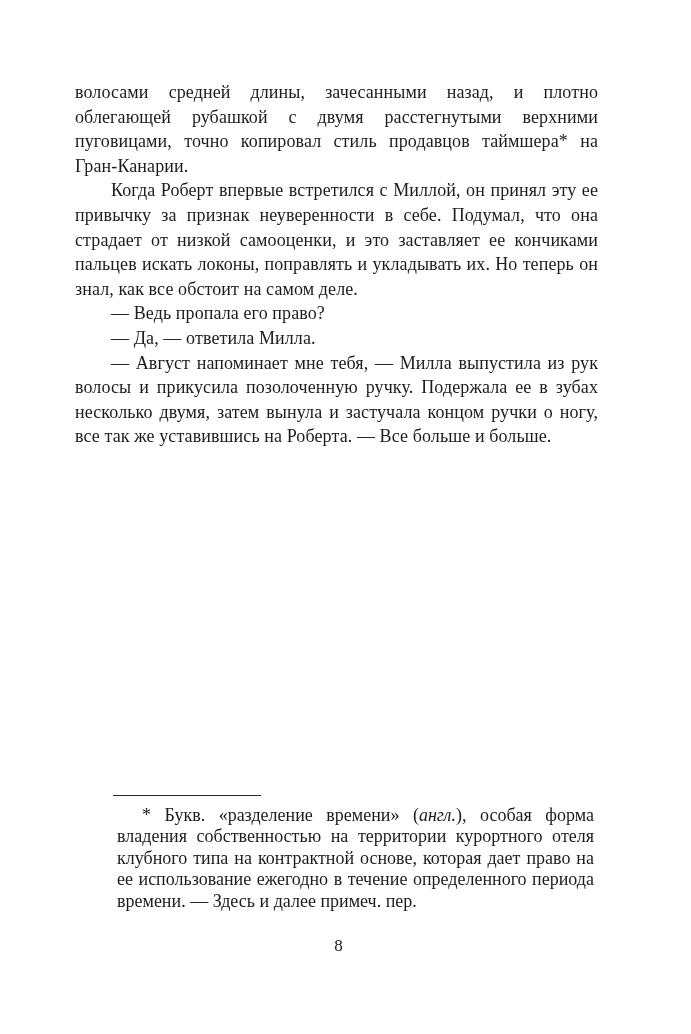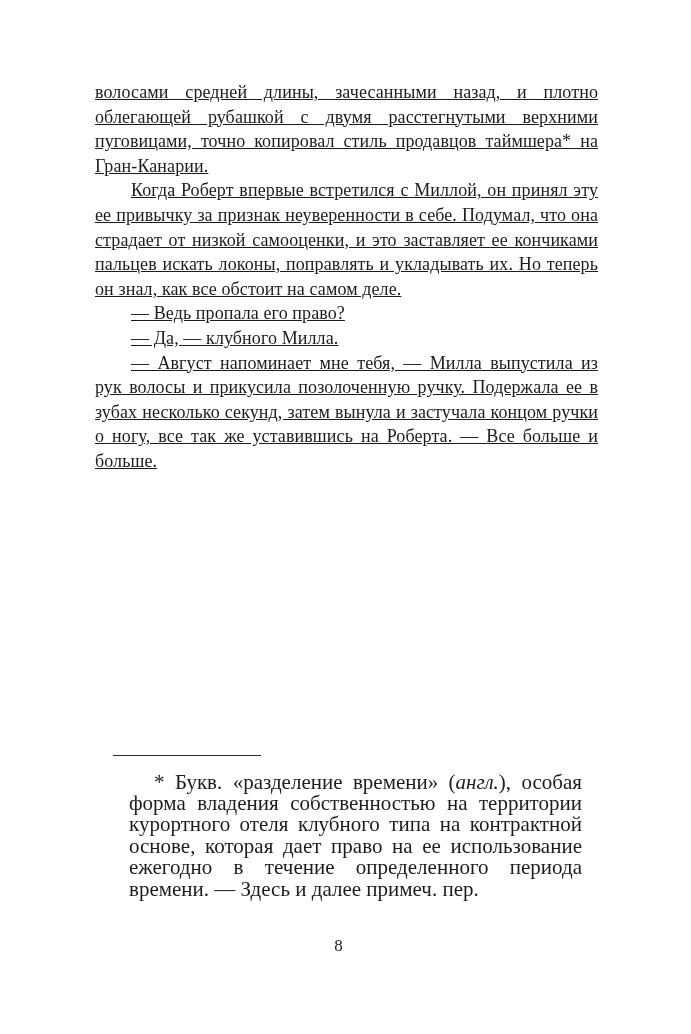--- a/index.html
+++ b/index.html
@@ -12,23 +12,22 @@
     height: 1034px;
     overflow: hidden;
     font-family: "Liberation Serif", "DejaVu Serif", serif;
     color: #1c1c1c;
   }
   .page {
     position: relative;
     width: 677px;
     height: 1034px;
     box-sizing: border-box;
-    padding: 80px 79px 0 95px;
+    padding: 80px 79px 0 75px;
     background: #ffffff;
-    text-decoration: underline;
   }
   .text-block {
     width: 100%;
   }
   .para {
     margin: 0;
     font-size: 18px;
     line-height: 24.6px;
     text-align: justify;
     text-indent: 36px;
@@ -43,22 +42,22 @@
     right: 79px;
     bottom: 118px;
   }
   .footnote-rule {
     width: 148px;
     height: 0;
     border-top: 1.5px solid #2a2a2a;
     margin-bottom: 9px;
   }
   .footnote {
-    margin: 16px;
-    font-size: 21px;
+    margin: 4px;
+    font-size: 18px;
     line-height: 21.4px;
     text-align: justify;
     text-indent: 25px;
   }
   .italic {
     font-style: italic;
   }
   .page-number {
     position: absolute;
     left: 0;
@@ -71,22 +70,22 @@
 </style>
 </head>
 <body>
 
 <div class="page">
 
   <main class="text-block">
     <p class="para no-indent">волосами средней длины, зачесанными назад, и плотно облегающей рубашкой с двумя расстегнутыми верхними пуговицами, точно копировал стиль продавцов таймшера* на Гран-Канарии.</p>
     <p class="para">Когда Роберт впервые встретился с Миллой, он принял эту ее привычку за признак неуверенности в себе. Подумал, что она страдает от низкой самооценки, и это заставляет ее кончиками пальцев искать локоны, поправлять и укладывать их. Но теперь он знал, как все обстоит на самом деле.</p>
     <p class="para">— Ведь пропала его право?</p>
-    <p class="para">— Да, — клубного Милла.</p>
-    <p class="para">— Август напоминает мне тебя, — Милла выпустила из рук волосы и прикусила позолоченную ручку. Подержала ее в зубах несколько секунд, затем вынула и застучала концом ручки о ногу, все так же уставившись на Роберта. — Все больше и больше.</p>
+    <p class="para">— Да, — ответила Милла.</p>
+    <p class="para">— Август напоминает мне тебя, — Милла выпустила из рук волосы и прикусила позолоченную ручку. Подержала ее в зубах несколько двумя, затем вынула и застучала концом ручки о ногу, все так же уставившись на Роберта. — Все больше и больше.</p>
   </main>
 
   <footer class="footnote-area">
     <div class="footnote-rule"></div>
     <p class="footnote"><span>* Букв. «разделение времени» (</span><span class="italic">англ.</span><span>), особая форма владения собственностью на территории курортного отеля клубного типа на контрактной основе, которая дает право на ее использование ежегодно в течение определенного периода времени. — Здесь и далее примеч. пер.</span></p>
   </footer>
 
   <div class="page-number">8</div>
 
 </div>

